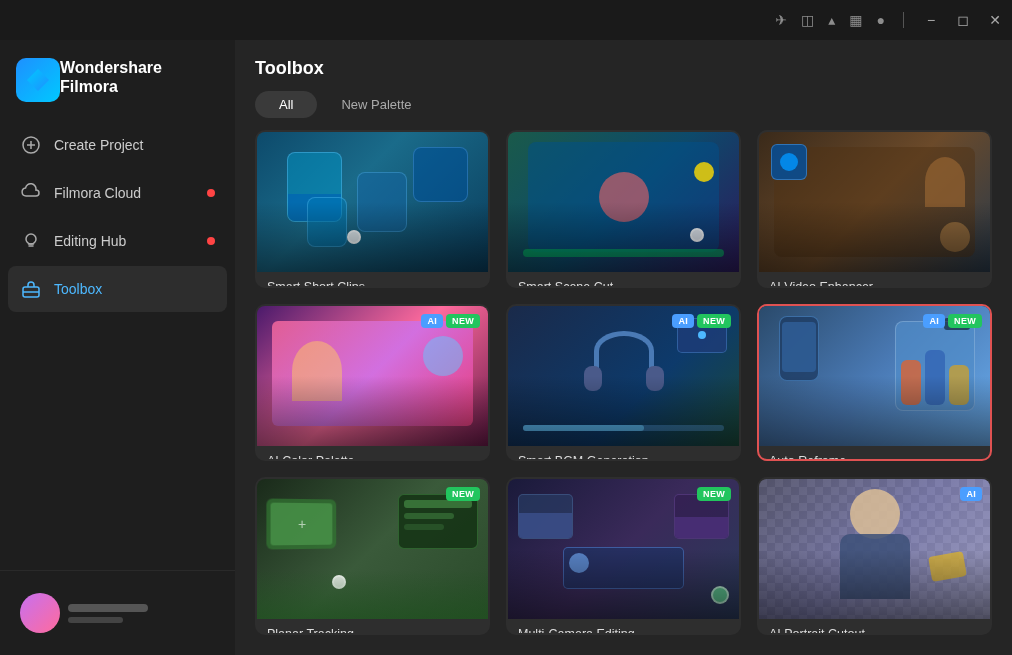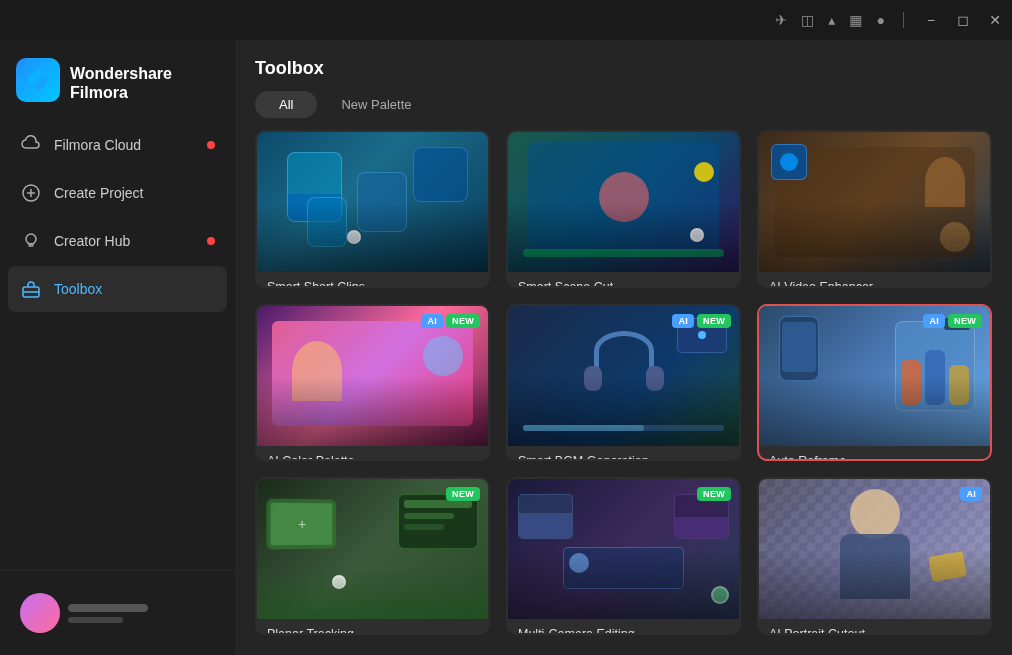--- a/index.html
+++ b/index.html
@@ -62,22 +62,21 @@
     .sidebar {
       width: 235px;
       background: #1e1e1e;
       display: flex;
       flex-direction: column;
       flex-shrink: 0;
       padding-top: 8px;
     }
     .sidebar-logo {
       display: flex;
-      align-items: flex-end;
-      gap: 10px;
+      align-items: flex-start;
       padding: 10px 16px 20px 16px;
     }
     .sidebar-logo-icon {
       width: 44px;
       height: 44px;
       background: linear-gradient(135deg, #1e90ff, #00c8ff);
       border-radius: 10px;
       display: flex;
       align-items: center;
       justify-content: center;
@@ -338,46 +337,46 @@
       <div class="sidebar-logo-icon">
         <div class="filmora-diamond"></div>
       </div>
       <div class="sidebar-logo-text">Wondershare<br>Filmora</div>
     </div>
 
     <div class="sidebar-nav">
       <div class="nav-item">
         <div class="nav-item-icon">
           <svg width="20" height="20" viewBox="0 0 20 20" fill="none">
-            <path d="M5 13a4 4 0 01-.5-7.95A5 5 0 0114.9 7H15a3 3 0 010 6H5z" stroke="#aaa" stroke-width="1.5" fill="none"></path>
-          </svg>
-        </div>
-        <span>Filmora Cloud</span>
-        <div class="nav-dot"></div>
-      </div>
-
-      <div class="nav-item">
-        <div class="nav-item-icon">
-          <svg width="20" height="20" viewBox="0 0 20 20" fill="none">
             <circle cx="10" cy="10" r="8" stroke="#aaa" stroke-width="1.5"></circle>
             <line x1="10" y1="6" x2="10" y2="14" stroke="#aaa" stroke-width="1.5"></line>
             <line x1="6" y1="10" x2="14" y2="10" stroke="#aaa" stroke-width="1.5"></line>
           </svg>
         </div>
         <span>Create Project</span>
+      </div>
+
+      <div class="nav-item">
+        <div class="nav-item-icon">
+          <svg width="20" height="20" viewBox="0 0 20 20" fill="none">
+            <path d="M5 13a4 4 0 01-.5-7.95A5 5 0 0114.9 7H15a3 3 0 010 6H5z" stroke="#aaa" stroke-width="1.5" fill="none"></path>
+          </svg>
+        </div>
+        <span>Filmora Cloud</span>
+        <div class="nav-dot"></div>
       </div>
 
       <div class="nav-item">
         <div class="nav-item-icon">
           <svg width="20" height="20" viewBox="0 0 20 20" fill="none">
             <circle cx="10" cy="8" r="5" stroke="#aaa" stroke-width="1.5" fill="none"></circle>
             <path d="M7.5 13h5M8 15h4" stroke="#aaa" stroke-width="1.5" stroke-linecap="round"></path>
           </svg>
         </div>
-        <span>Creator Hub</span>
+        <span>Editing Hub</span>
         <div class="nav-dot"></div>
       </div>
 
       <div class="nav-item active">
         <div class="nav-item-icon">
           <svg width="20" height="20" viewBox="0 0 20 20" fill="none">
             <rect x="2" y="8" width="16" height="10" rx="2" stroke="#4db8ff" stroke-width="1.5" fill="none"></rect>
             <path d="M7 8V6a3 3 0 016 0v2" stroke="#4db8ff" stroke-width="1.5" fill="none"></path>
             <line x1="2" y1="13" x2="18" y2="13" stroke="#4db8ff" stroke-width="1.5"></line>
           </svg>

